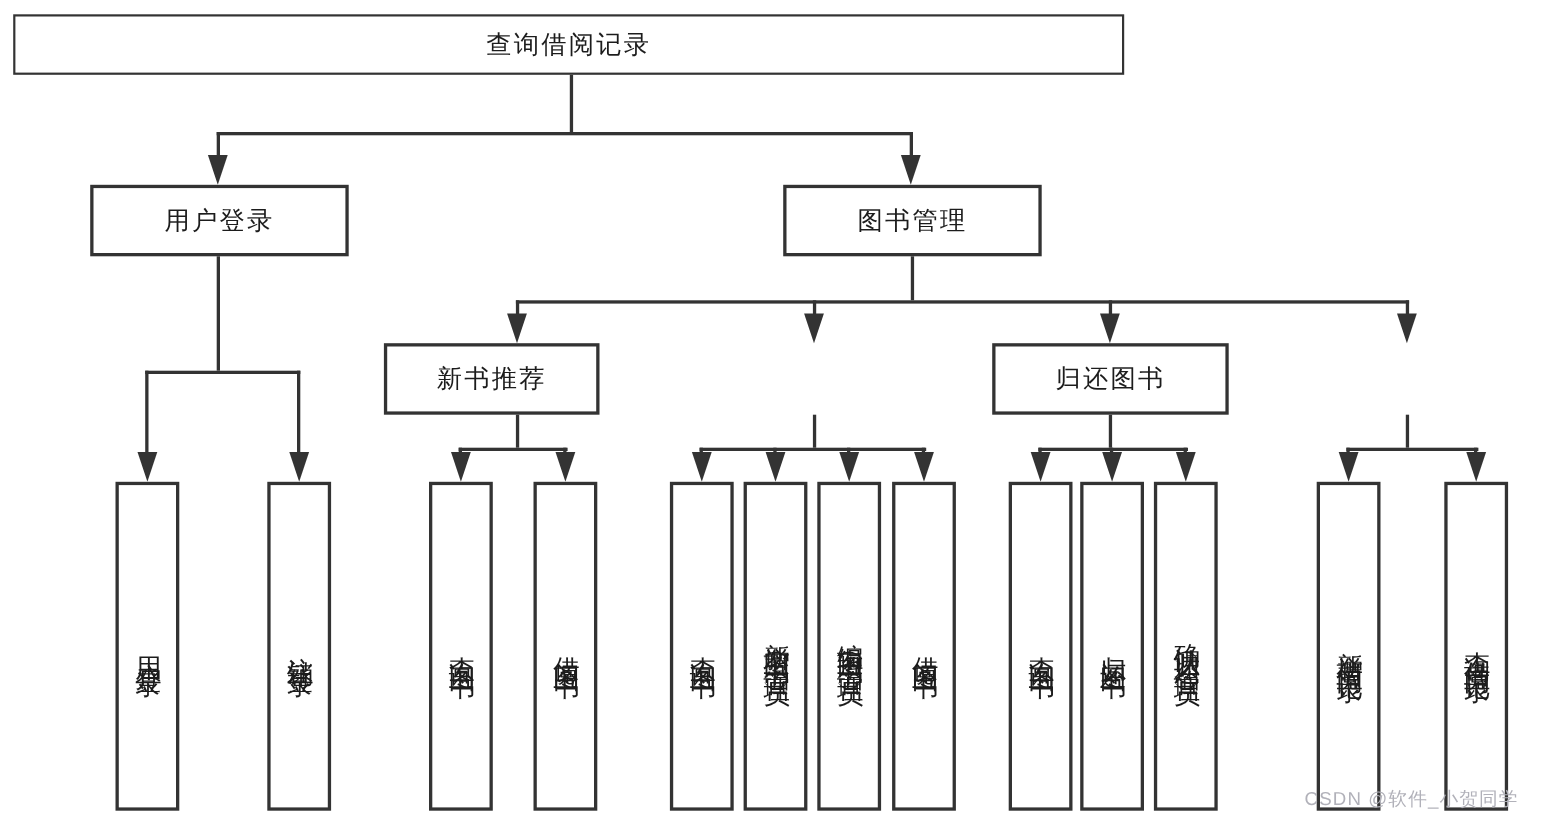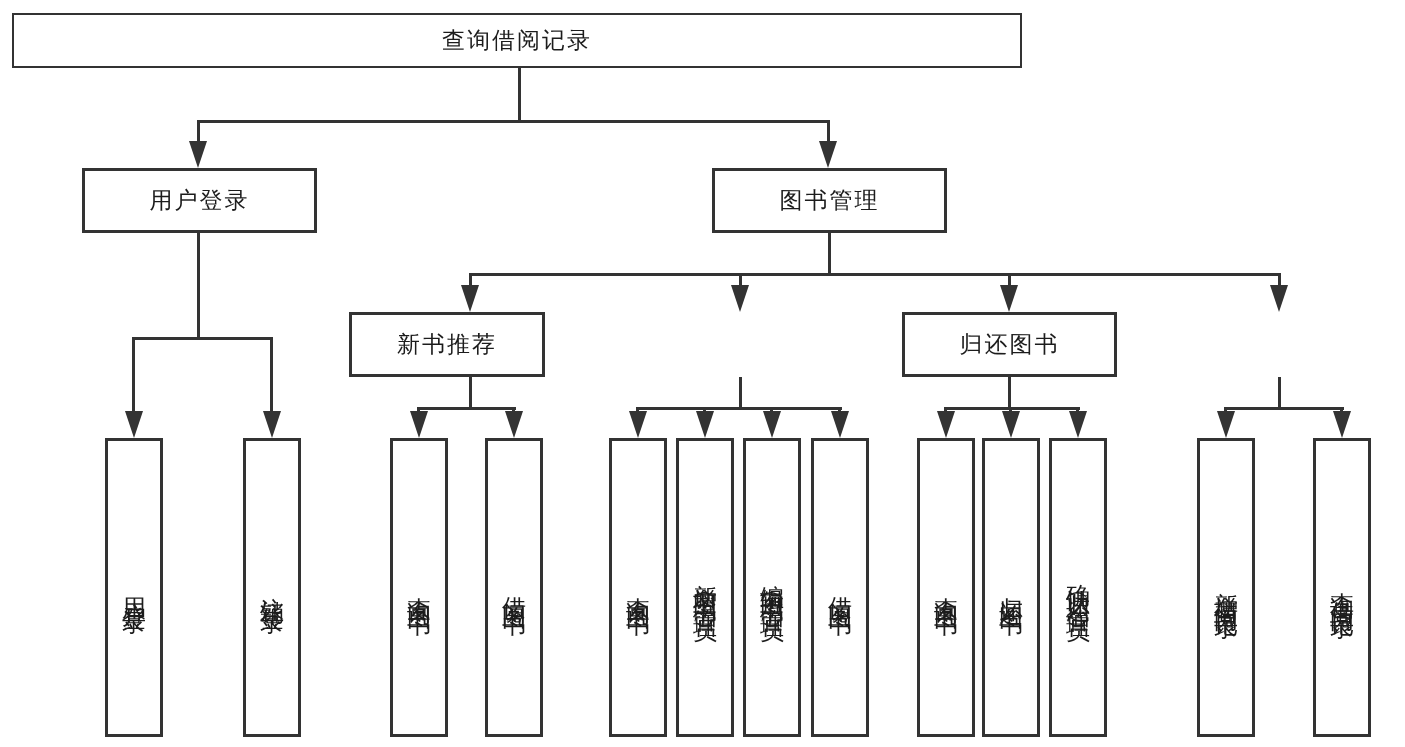--- a/index.html
+++ b/index.html
@@ -150,14 +150,15 @@
     <span>确认归还（管理员）</span>
   </div>
 
   <div class="node leaf" style="left:1197px;">
     <span>新增借阅记录</span>
   </div>
   <div class="node leaf" style="left:1313px;">
     <span>查询借阅记录</span>
   </div>
 
+  <div class="watermark">CSDN @软件_小贺同学</div>
 
 </div>
 
 </body></html>

